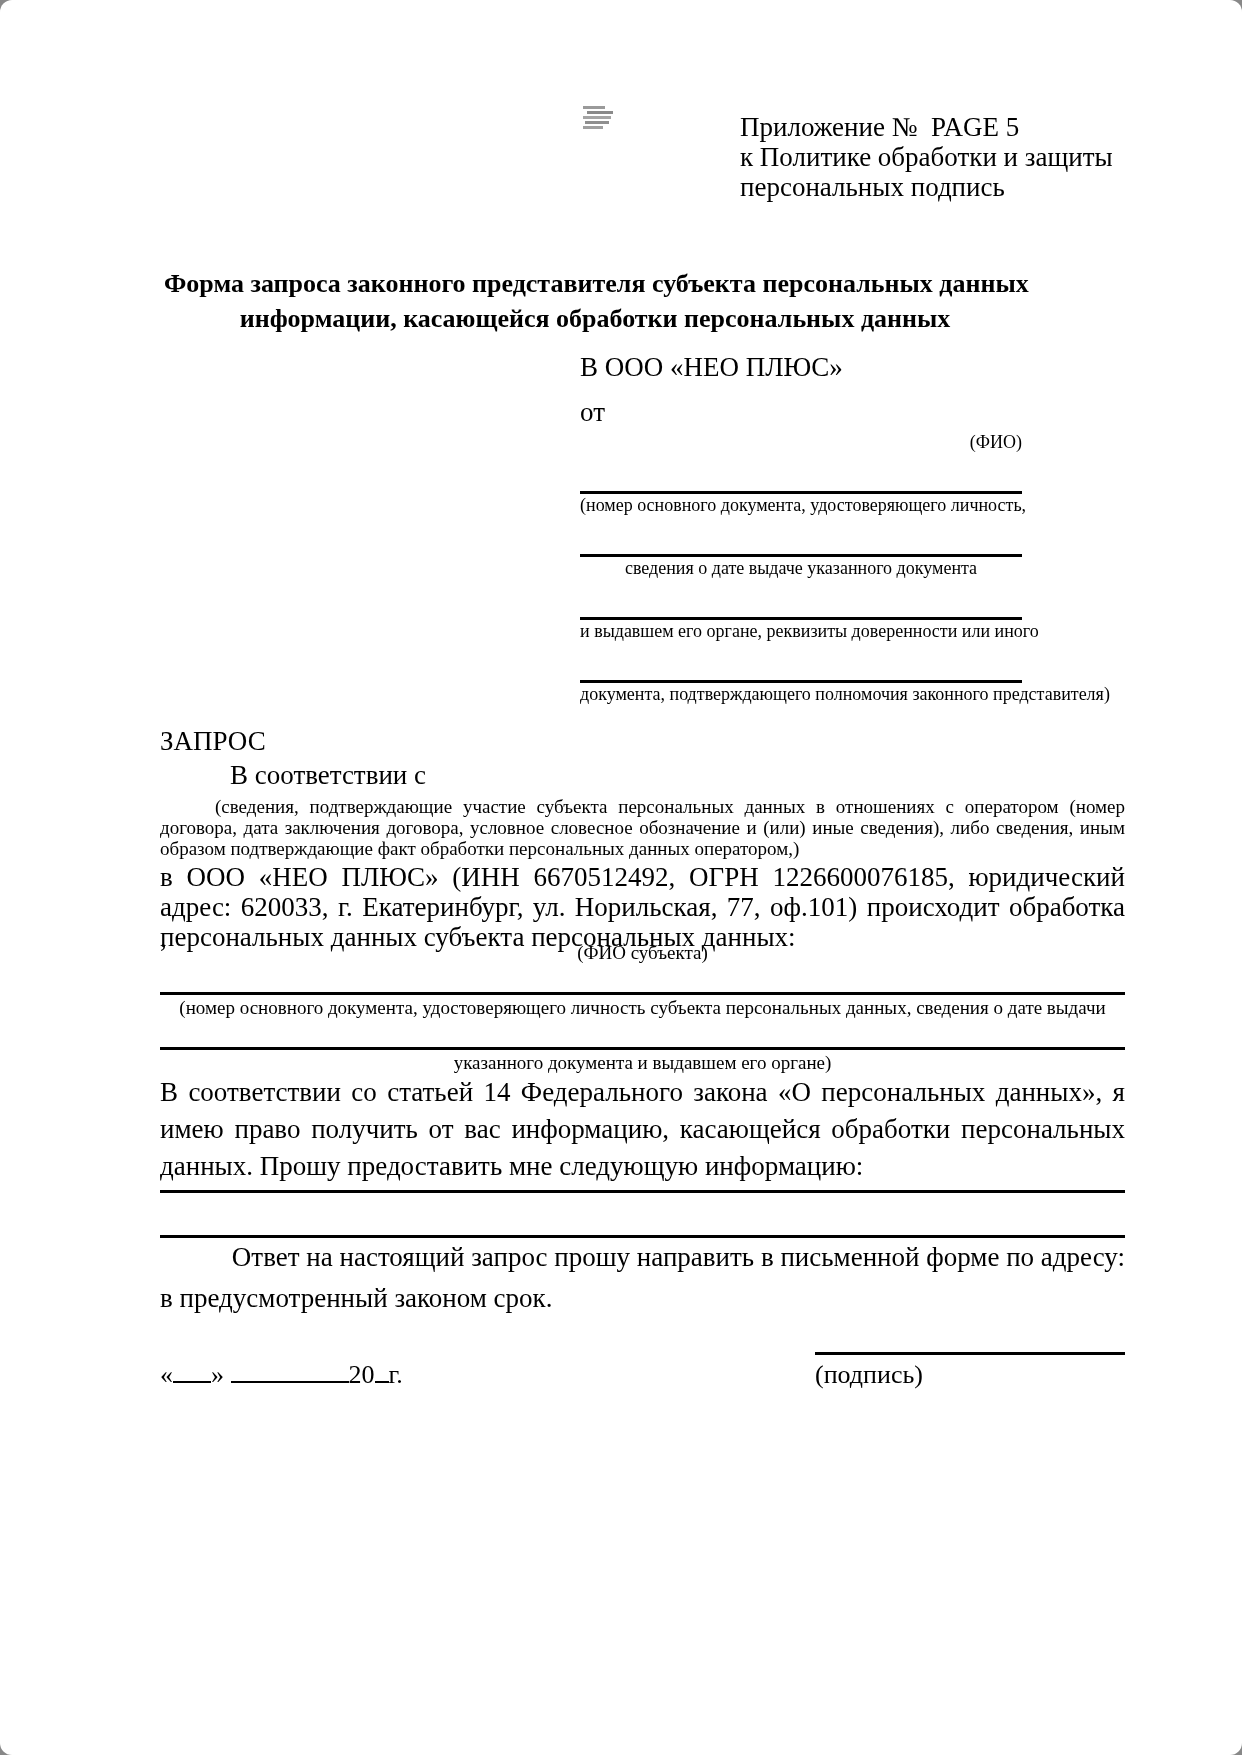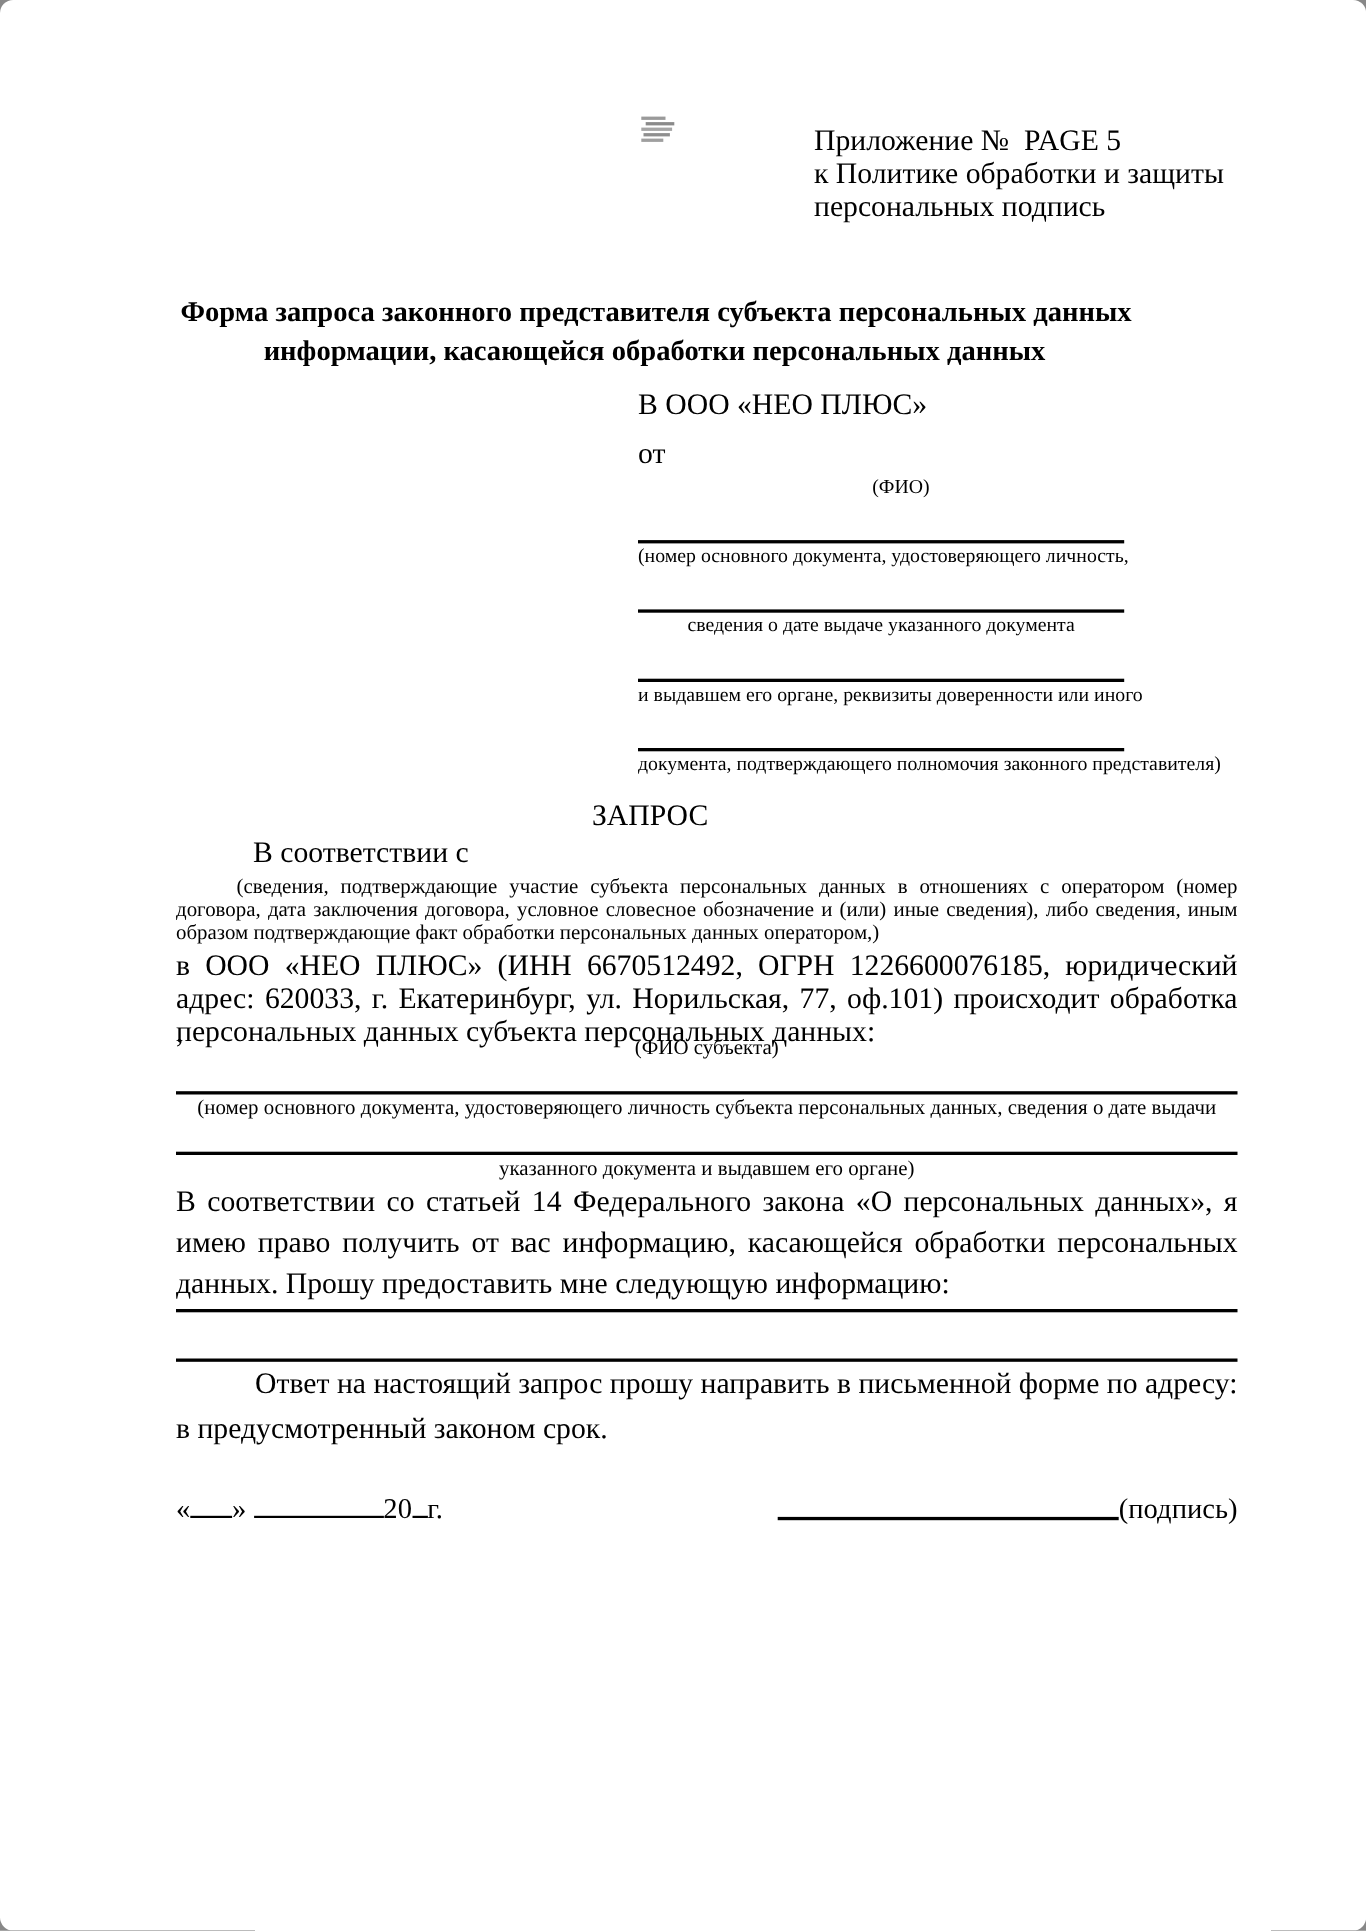--- a/index.html
+++ b/index.html
@@ -33,25 +33,25 @@
            font-weight:bold; font-size:26px; line-height:35px; }
   .title div { white-space:nowrap; }
 
   .addr { left:580px; top:352px; width:442px; font-size:27px; }
   .row  { display:flex; align-items:flex-start;flex-direction:column; }
   .row .lbl { white-space:nowrap; }
   .fill { flex:1; border-bottom:2px solid #000; margin-bottom:4px; }
   .fill3 { flex:1; border-bottom:3px solid #000; margin-bottom:4px; }
   .addr .from-row { margin-top:14px; height:34px; }
   .acap { font-size:18px; line-height:22px; text-align:center; white-space:nowrap; }
-  .addr .fio-cap { padding-left:36px; }
+  .addr .fio-cap { padding-left:36px;text-align:right; }
   .hl { border-bottom:3px solid #000; }
   .addr .aline { height:28px; margin-top:10px; }
 
-  .zapros { left:160px; top:726px; width:862px; text-align:center; font-size:27px; }
+  .zapros { left:160px; top:726px; width:862px; text-align:left; font-size:27px; }
 
   .accord { left:160px; top:760px; width:965px; font-size:27px; }
   .accord .row { height:32px; }
   .accord .lbl { padding-left:70px; }
 
   .fineprint { left:160px; top:796px; width:965px; font-size:19px; line-height:21px;
                text-align:justify; text-indent:55px; }
 
   .oper { left:160px; top:862px; width:965px; font-size:27px; line-height:30px; text-align:justify; }
 
@@ -66,21 +66,21 @@
   .blank2 { left:160px; top:1211px; width:965px; height:24px; }
 
   .ans1 { left:160px; top:1242px; width:965px; font-size:27px; text-align:right; }
   .ans2 { left:160px; top:1276px; width:965px; font-size:27px; }
   .ans2 .row { height:32px; }
 
   .foot { left:160px; top:1352px; width:965px; font-size:26px;
           display:flex; justify-content:space-between; align-items:flex-end; }
   .dateline { white-space:nowrap; }
   .ublank { display:inline-block; border-bottom:2px solid #000; height:1em; vertical-align:baseline; }
-  .sig { display:flex; align-items:stretch; }
+  .sig { display:flex; align-items:stretch;flex-direction:column; }
   .sigfill { width:310px; border-bottom:3px solid #000; margin-bottom:5px; }
 </style>
 </head>
 <body>
 
 <div class="page">
 
   <div class="abs lines-icon"></div>
 
   <div class="abs hdr">

